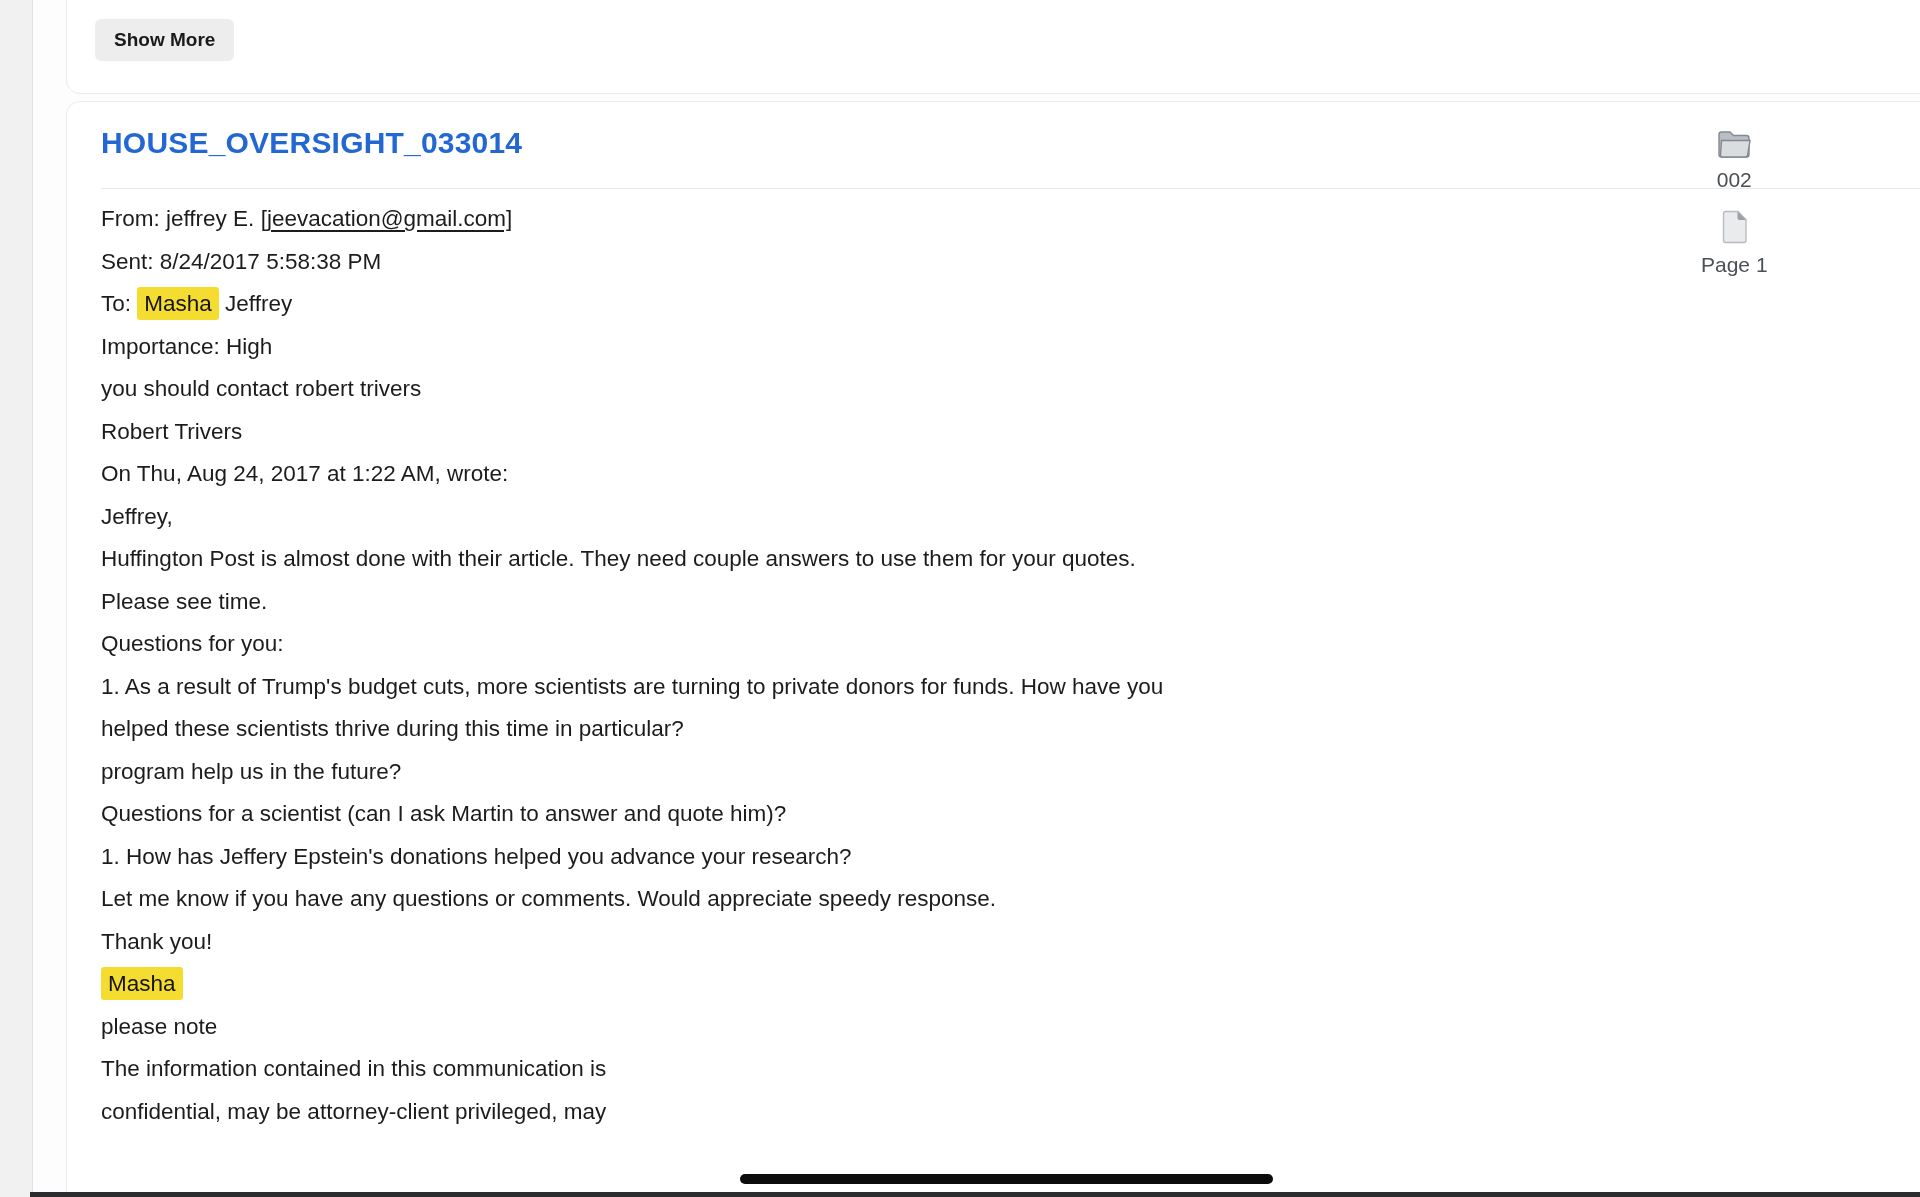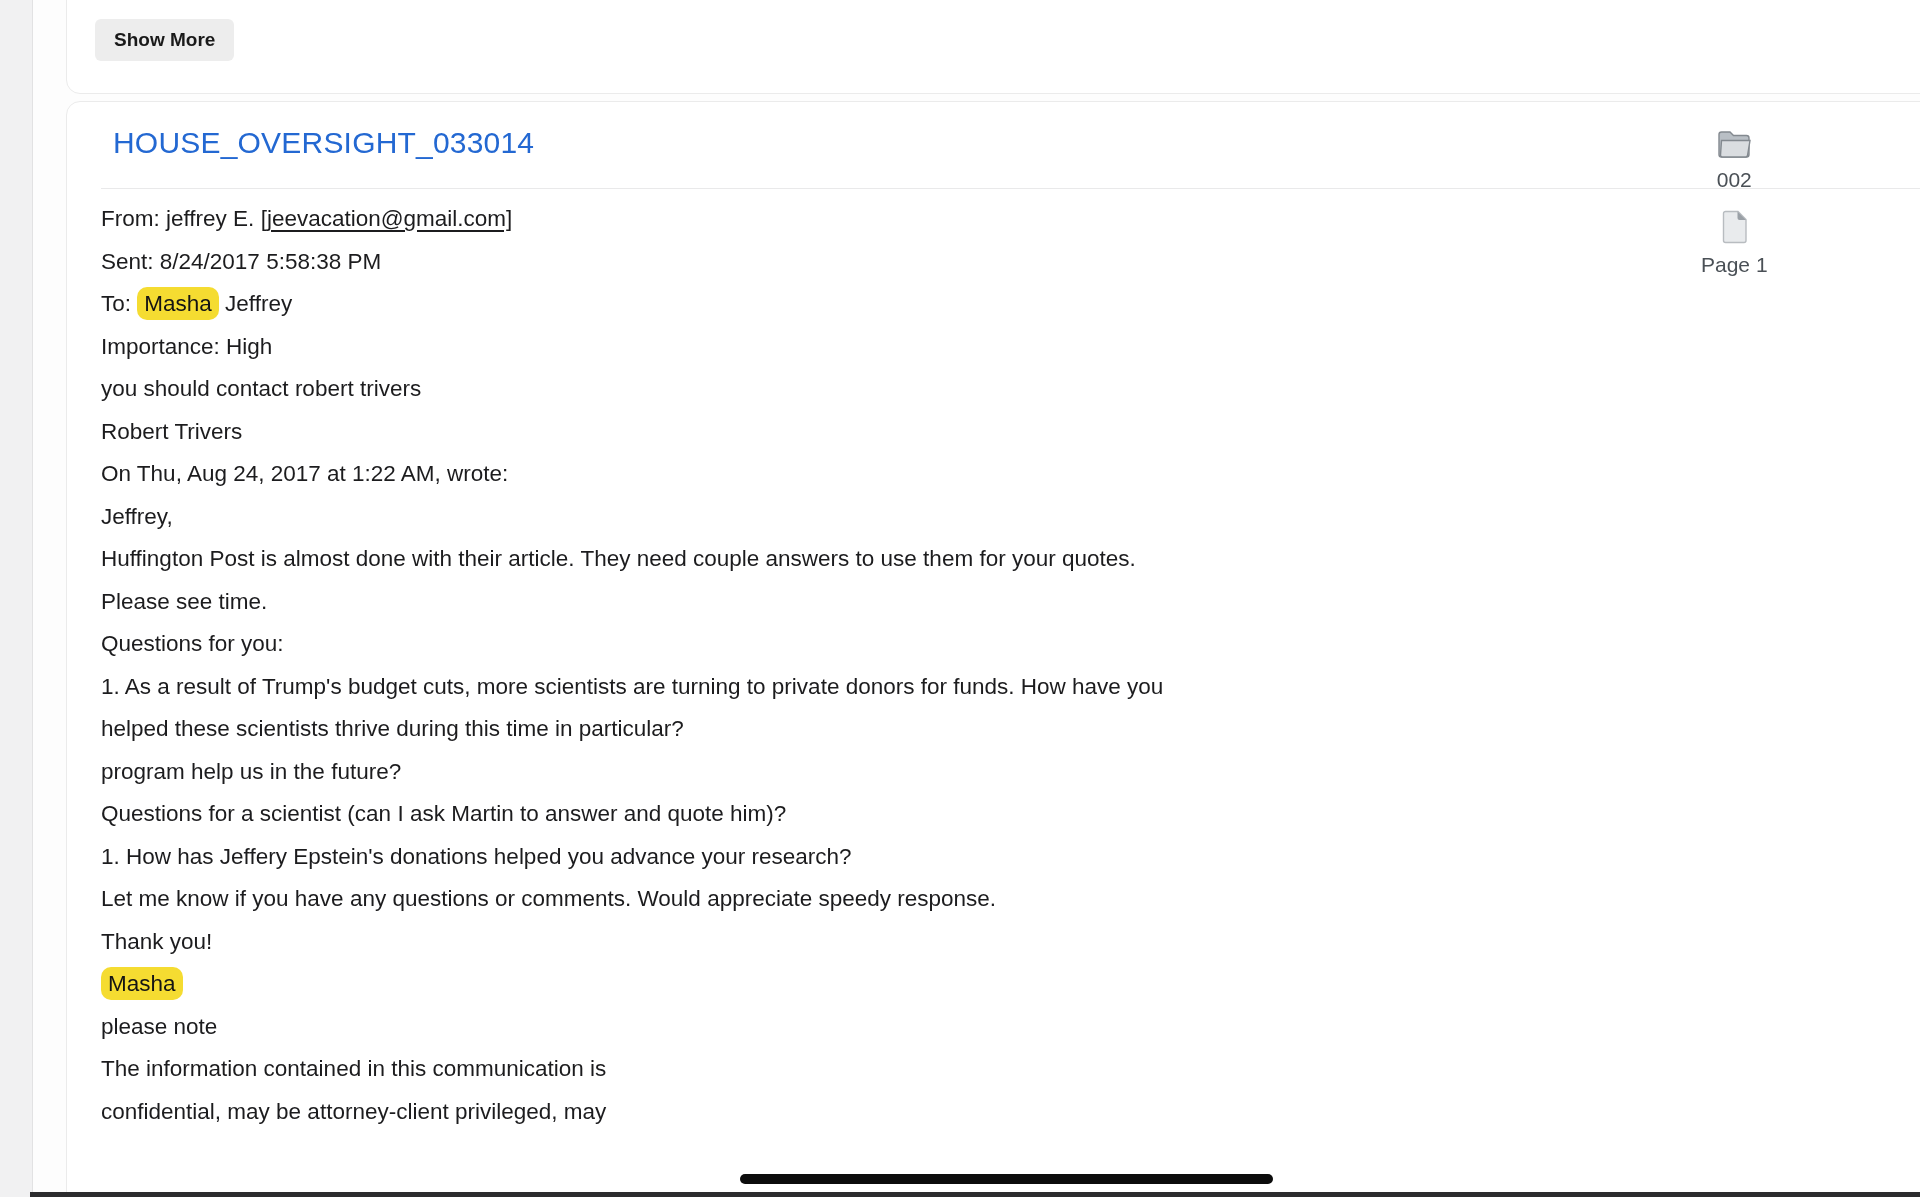--- a/index.html
+++ b/index.html
@@ -20,22 +20,22 @@
   .card-prev{top:-30px;height:122px;}
   .card-doc{top:101px;height:1300px;}
   .show-more-btn{
     position:absolute;left:28px;top:48px;
     background:#ededed;border:none;border-radius:6px;
     padding:10px 19px;font-family:inherit;
     font-size:19px;font-weight:600;color:#1a1a1a;cursor:pointer;
   }
   .doc-title{
     position:absolute;left:34px;top:24px;
-    font-size:30px;font-weight:400;color:#2368d2;
-    letter-spacing:.2px;cursor:pointer;white-space:nowrap;margin-left:12px;
+    font-size:30px;font-weight:700;color:#2368d2;
+    letter-spacing:.2px;cursor:pointer;white-space:nowrap;
   }
   .title-divider{
     position:absolute;left:34px;right:0;top:86px;
     border-top:1px solid #e9e9ea;height:0;
   }
   .meta-row{
     position:absolute;left:1701px;top:130px;height:42px;z-index:6;
     display:flex;align-items:center;gap:9px;
     font-size:21px;color:#4a5056;white-space:nowrap;flex-direction:column;
   }
@@ -43,21 +43,21 @@
   .meta-icon{display:inline-flex;align-items:center;}
   .email-body{
     position:absolute;left:34px;top:96px;width:1500px;
     font-size:22.5px;line-height:42.5px;color:#1c1c1e;
   }
   .email-body .line{white-space:nowrap;}
   .email-body .underline{
     text-decoration:underline;text-underline-offset:4px;
   }
   .email-body .highlight{
-    background:#f5dc31;border-radius:10px;padding:4px 7px;color:#141414;
+    background:#f5dc31;border-radius:3px;padding:4px 7px;color:#141414;
   }
   .redaction-bar{
     position:absolute;left:740px;top:1174px;width:533px;height:10px;
     border-radius:5px;background:#0c0c0c;z-index:8;
   }
   .bottom-edge-bar{
     position:absolute;left:30px;right:0;bottom:0;height:5px;
     background:#2c2c2e;z-index:9;
   }
 </style>

